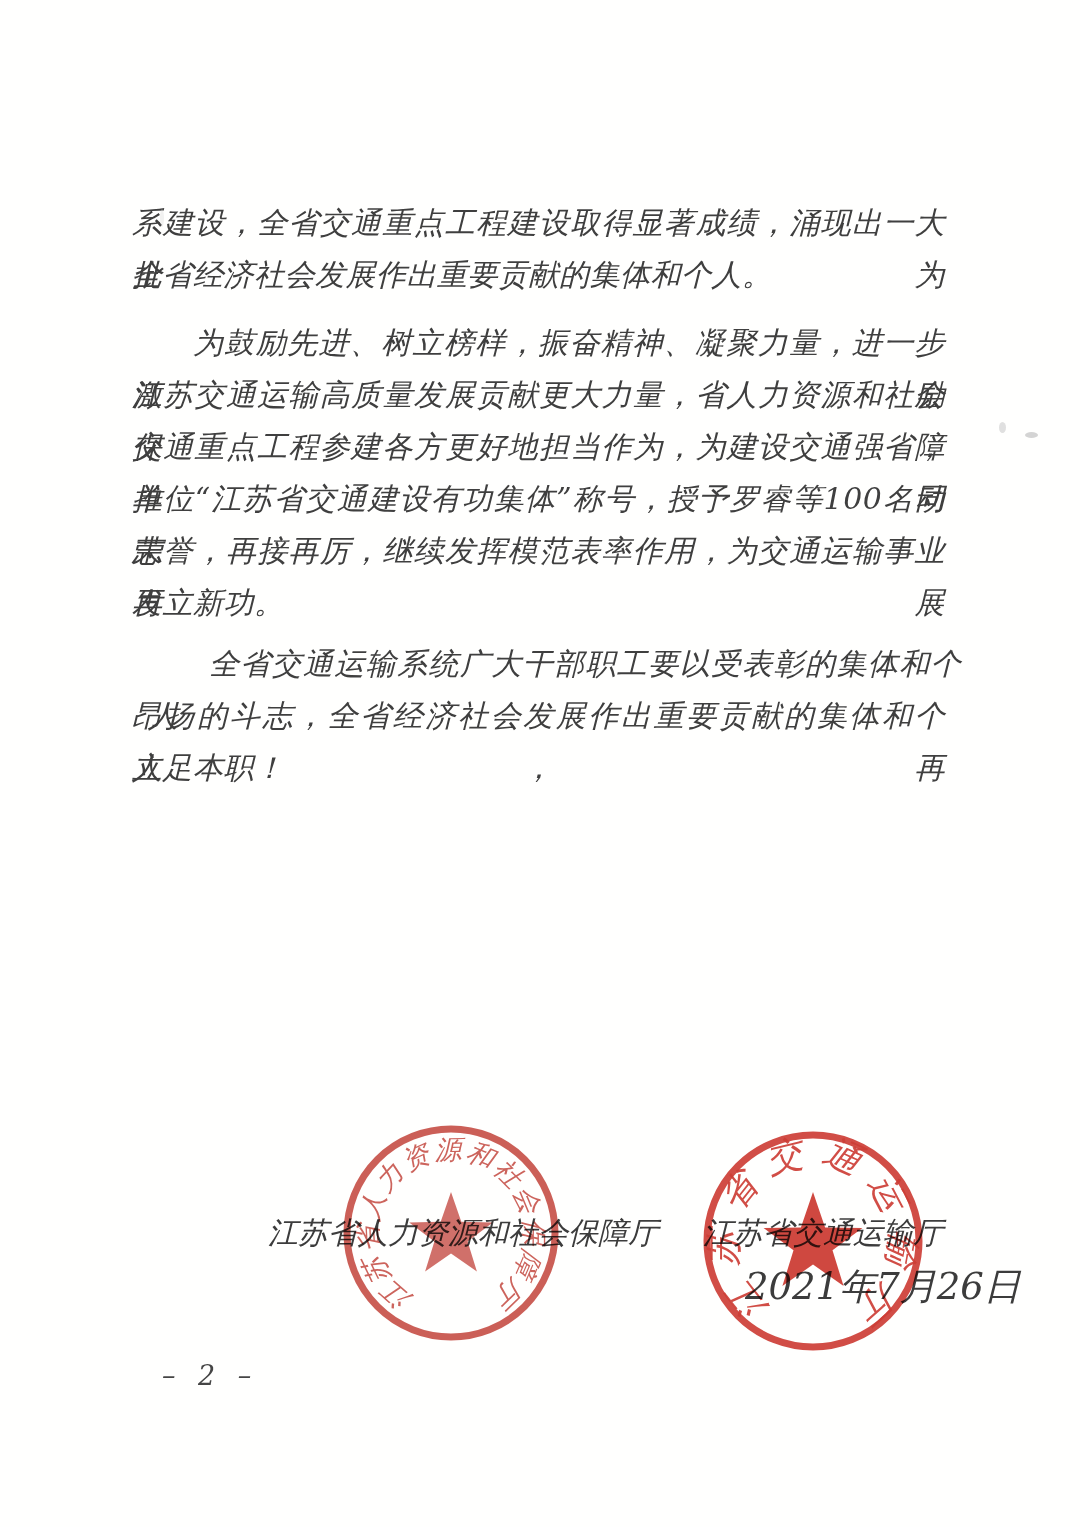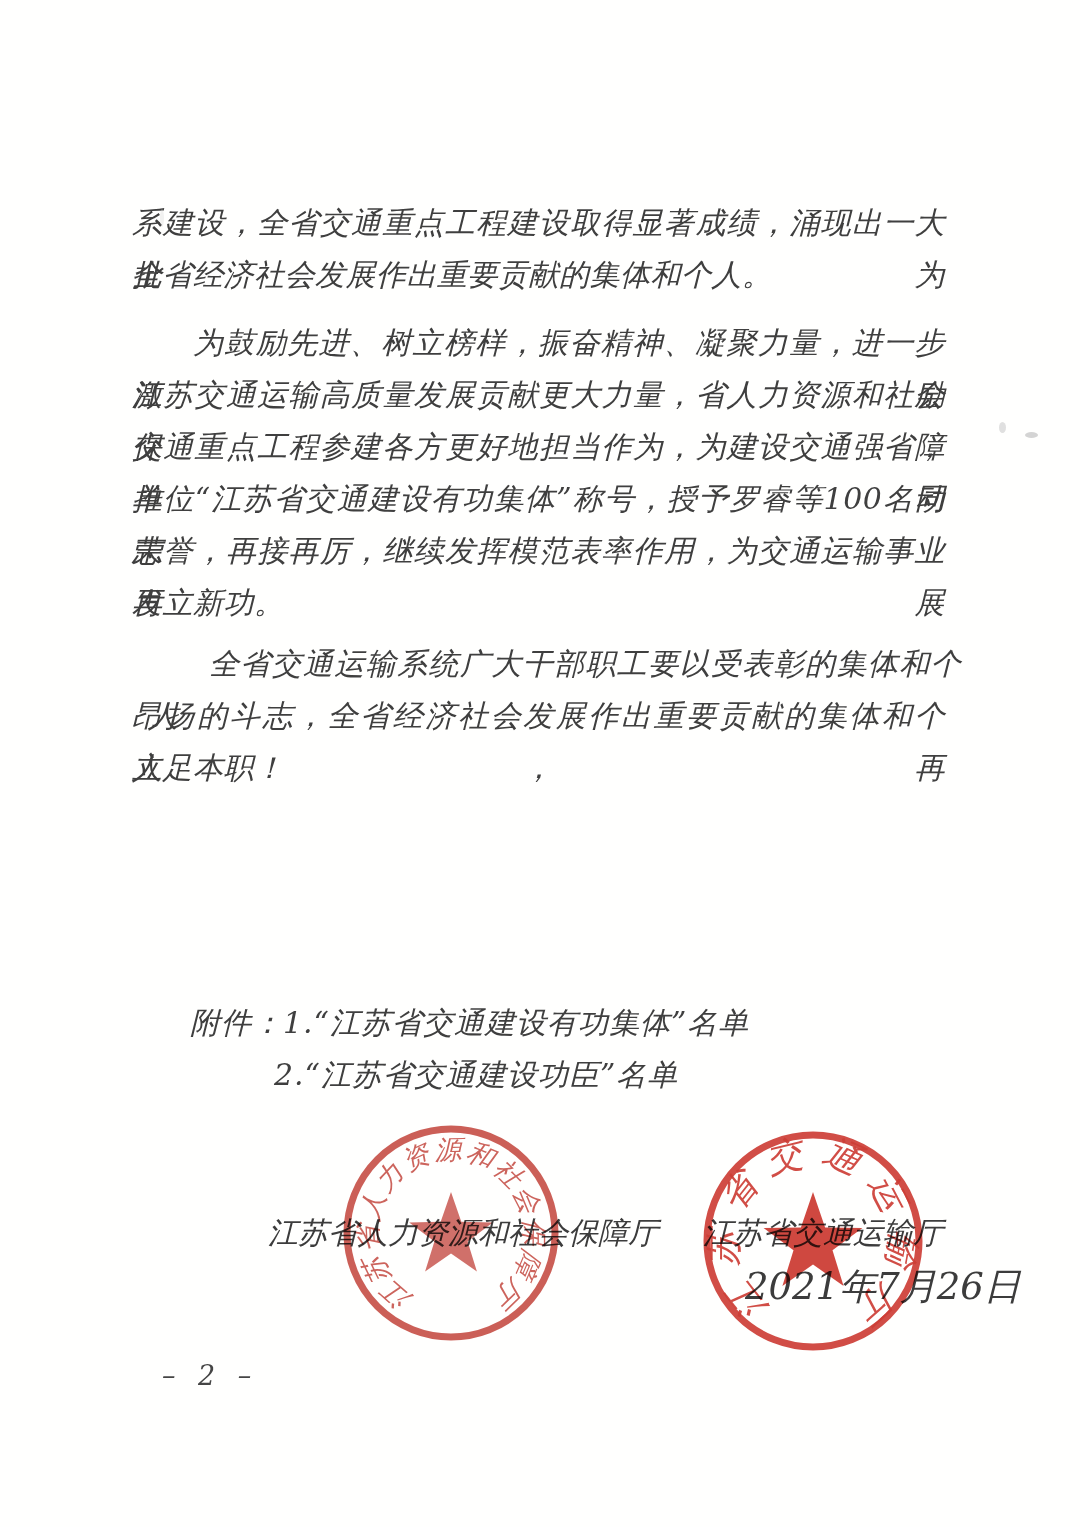--- a/index.html
+++ b/index.html
@@ -57,24 +57,20 @@
     <div class="line justify">江苏交通运输高质量发展贡献更大力量，省人力资源和社会保障</div>
     <div class="line justify">交通重点工程参建各方更好地担当作为，为建设交通强省，推动</div>
     <div class="line justify">单位“江苏省交通建设有功集体”称号，授予罗睿等100名同志</div>
     <div class="line justify">荣誉，再接再厉，继续发挥模范表率作用，为交通运输事业发展</div>
     <div class="line">再立新功。</div>
     <div class="line justify indent p-start-3">全省交通运输系统广大干部职工要以受表彰的集体和个人</div>
     <div class="line justify">昂扬的斗志，全省经济社会发展作出重要贡献的集体和个人，再</div>
     <div class="line">立足本职！</div>
   </div>
 
-  <div class="attachment">
-    <div class="attach-line"><span>附件：</span><span>1.“江苏省交通建设有功集体”名单</span></div>
-    <div class="attach-line attach-line2"><span>2.“江苏省交通建设功臣”名单</span></div>
-  </div>
 
   <div class="sig sig-left">江苏省人力资源和社会保障厅</div>
   <div class="sig sig-right">江苏省交通运输厅</div>
   <div class="sig sig-date">2021年7月26日</div>
 
   <svg class="seal seal-left" width="226" height="226" viewBox="0 0 226 226">
     <circle cx="113" cy="113" r="104" fill="none" stroke="#bf3a31" stroke-width="7" opacity="0.88"></circle>
     <polygon fill="#bf3a31" opacity="0.78" points="113,72 123.3,101.8 154.8,102.4 129.6,121.4 138.9,151.6 113,133.5 87.1,151.6 96.4,121.4 71.2,102.4 102.7,101.8"></polygon>
     <path id="arcL" d="M 76 177.1 A 74 74 0 1 1 150 177.1" fill="none"></path>
     <text font-size="27" fill="#bf3a31" opacity="0.85" letter-spacing="2.5" font-family="DejaVu Serif, Liberation Serif, serif">

